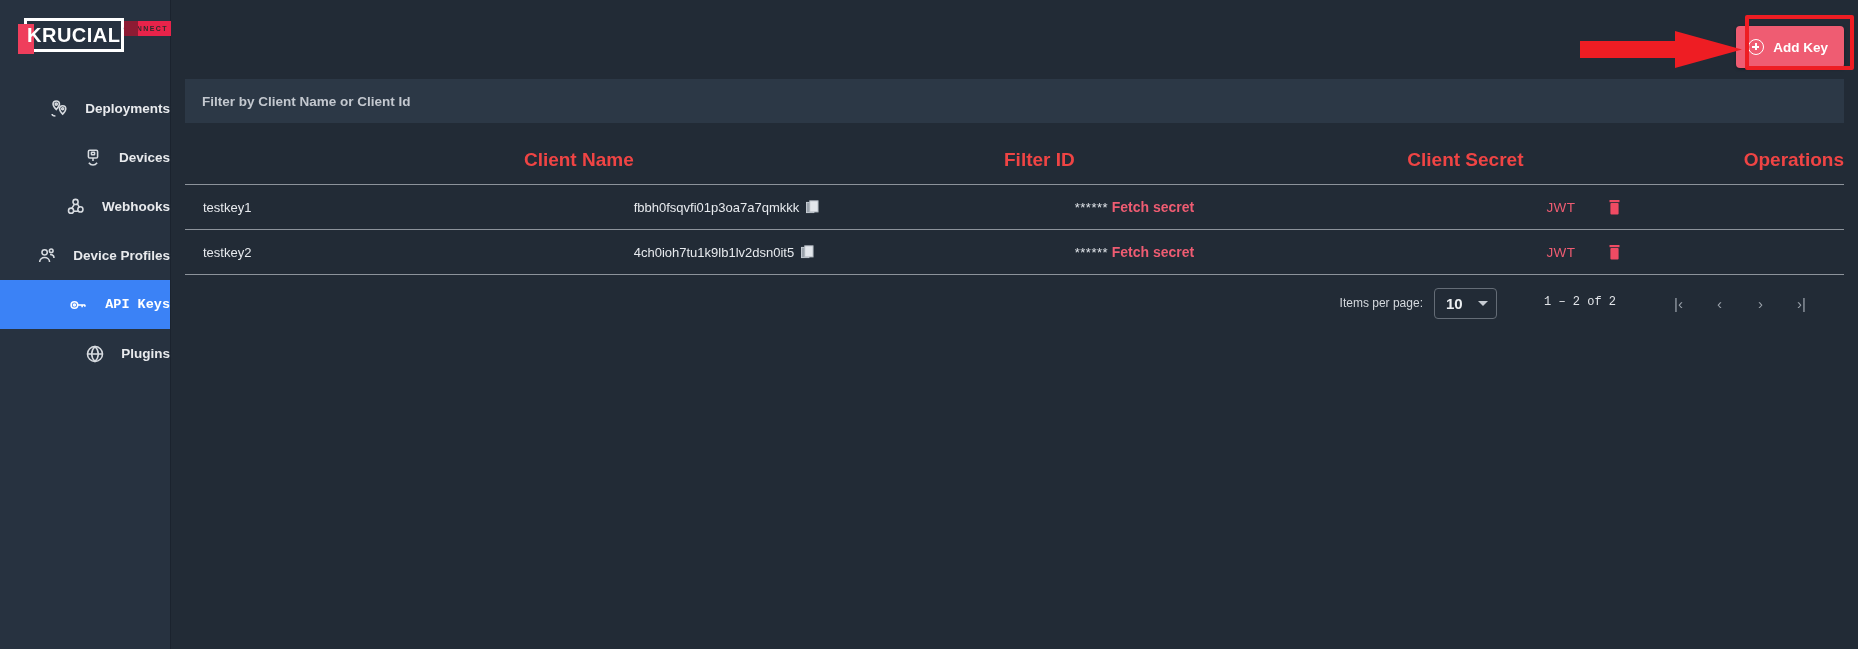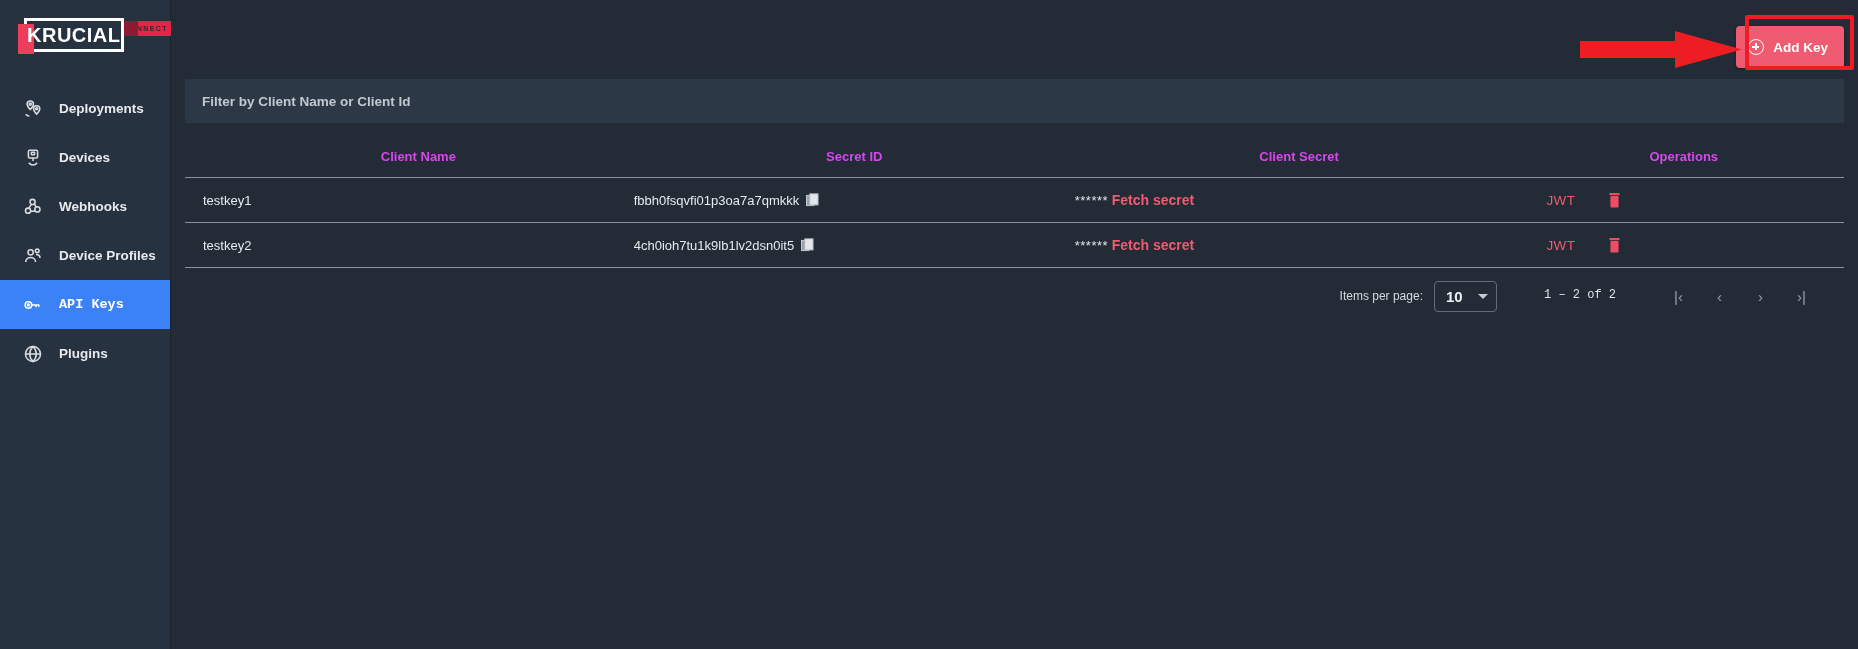--- a/index.html
+++ b/index.html
@@ -47,23 +47,23 @@
     background:#8d1b33;
   }
   .logo-bar span {
     color: #2c2c2c; font-size: 7px; font-weight: 700;
     letter-spacing: 1.4px; padding-right: 9px;
   }
 
   .nav { display: flex; flex-direction: column; margin-top: 6px; }
   .nav-item {
     display: flex; align-items: center; gap: 13px;
-    height: 49px; padding-left: 20px;
+    height: 49px; padding-left: 8px;
     color: #e8eaed; font-size: 13.5px; font-weight: 700;
-    cursor: pointer; position: relative;
+    cursor: pointer; position: relative; justify-content: flex-end;
   }
   .nav-item .ico {
     width: 26px; height: 26px; display: flex;
     align-items: center; justify-content: center; flex: none;
   }
   .nav-item.active { background: #3b82f6; color: #ffffff; font-family: Liberation Mono, monospace; }
   .nav-item.active .ico svg { stroke: #ffffff; }
   .nav-item .ico svg { stroke: #d7dbe0; fill: none; stroke-width: 1.7; }
 
   
@@ -117,21 +117,21 @@
     background: transparent; border: none; outline: none;
     color: #c7ccd3; font-size: 13.5px; font-weight: 700;
     font-family: "Liberation Sans", sans-serif; width: 420px;
   }
   .filter-input::placeholder { color: #c3c8cf; opacity: 1; }
 
   
   .table-wrap { margin: 14px 14px 0 14px; }
   table { width: 100%; border-collapse: collapse; table-layout: fixed; }
   thead th {
-    text-align: center; color: #d946ef; font-size: 13px; font-weight: 700;
+    text-align: right; color: #ef4444; font-size: 19px; font-weight: 700;
     padding: 12px 0 13px 0; border-bottom: 1px solid #8d939b;
   }
   tbody td {
     color: #e7eaee; font-size: 13px; padding: 14px 0 14px 0;
     border-bottom: 1px solid #8d939b; vertical-align: middle;
   }
   .col-name { width: 350px; padding-left: 18px !important; }
   .col-id   { width: 344px; }
   .col-sec  { width: 350px; }
   .col-ops  { width: 250px; }
@@ -288,21 +288,21 @@
       <table>
         <colgroup>
           <col class="col-name">
             <col class="col-id">
             <col class="col-sec">
             <col class="col-ops">
         </colgroup>
         <thead>
           <tr>
             <th class="col-name">Client Name</th>
-            <th>Secret ID</th>
+            <th>Filter ID</th>
             <th>Client Secret</th>
             <th>Operations</th>
           </tr>
         </thead>
         <tbody>
 
           <tr>
             <td class="col-name">testkey1</td>
             <td>
               <div class="id-cell">

